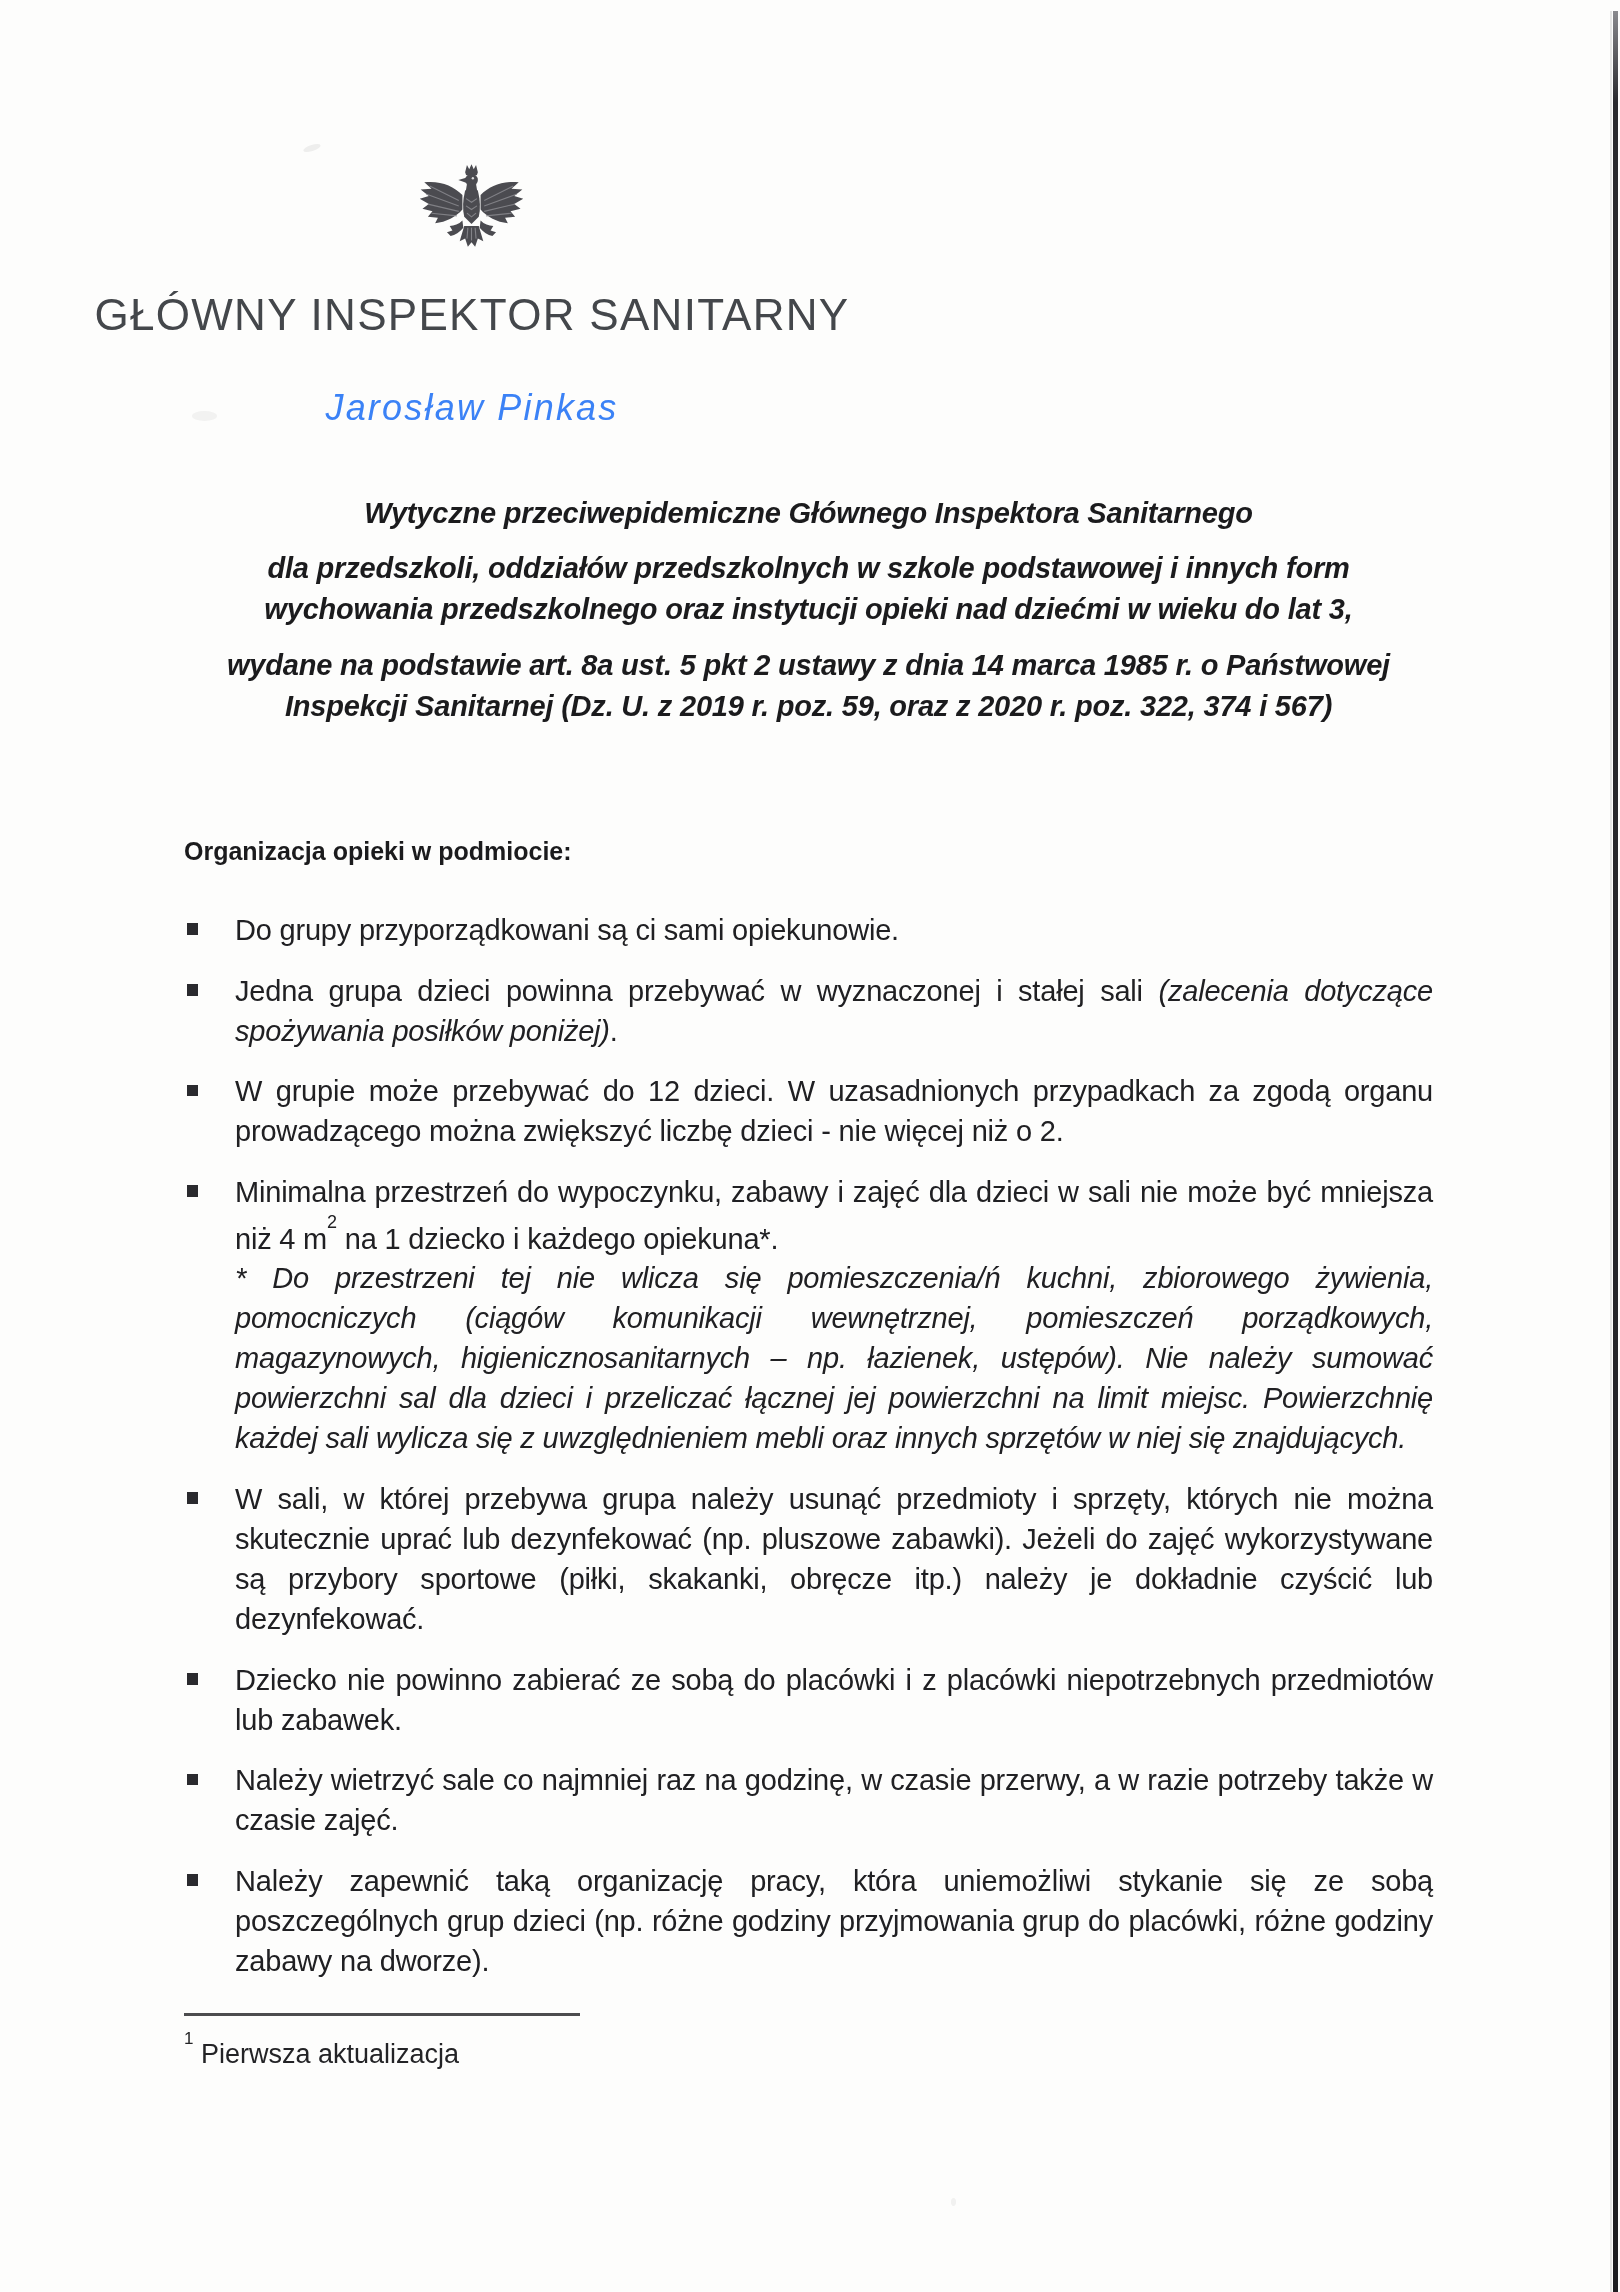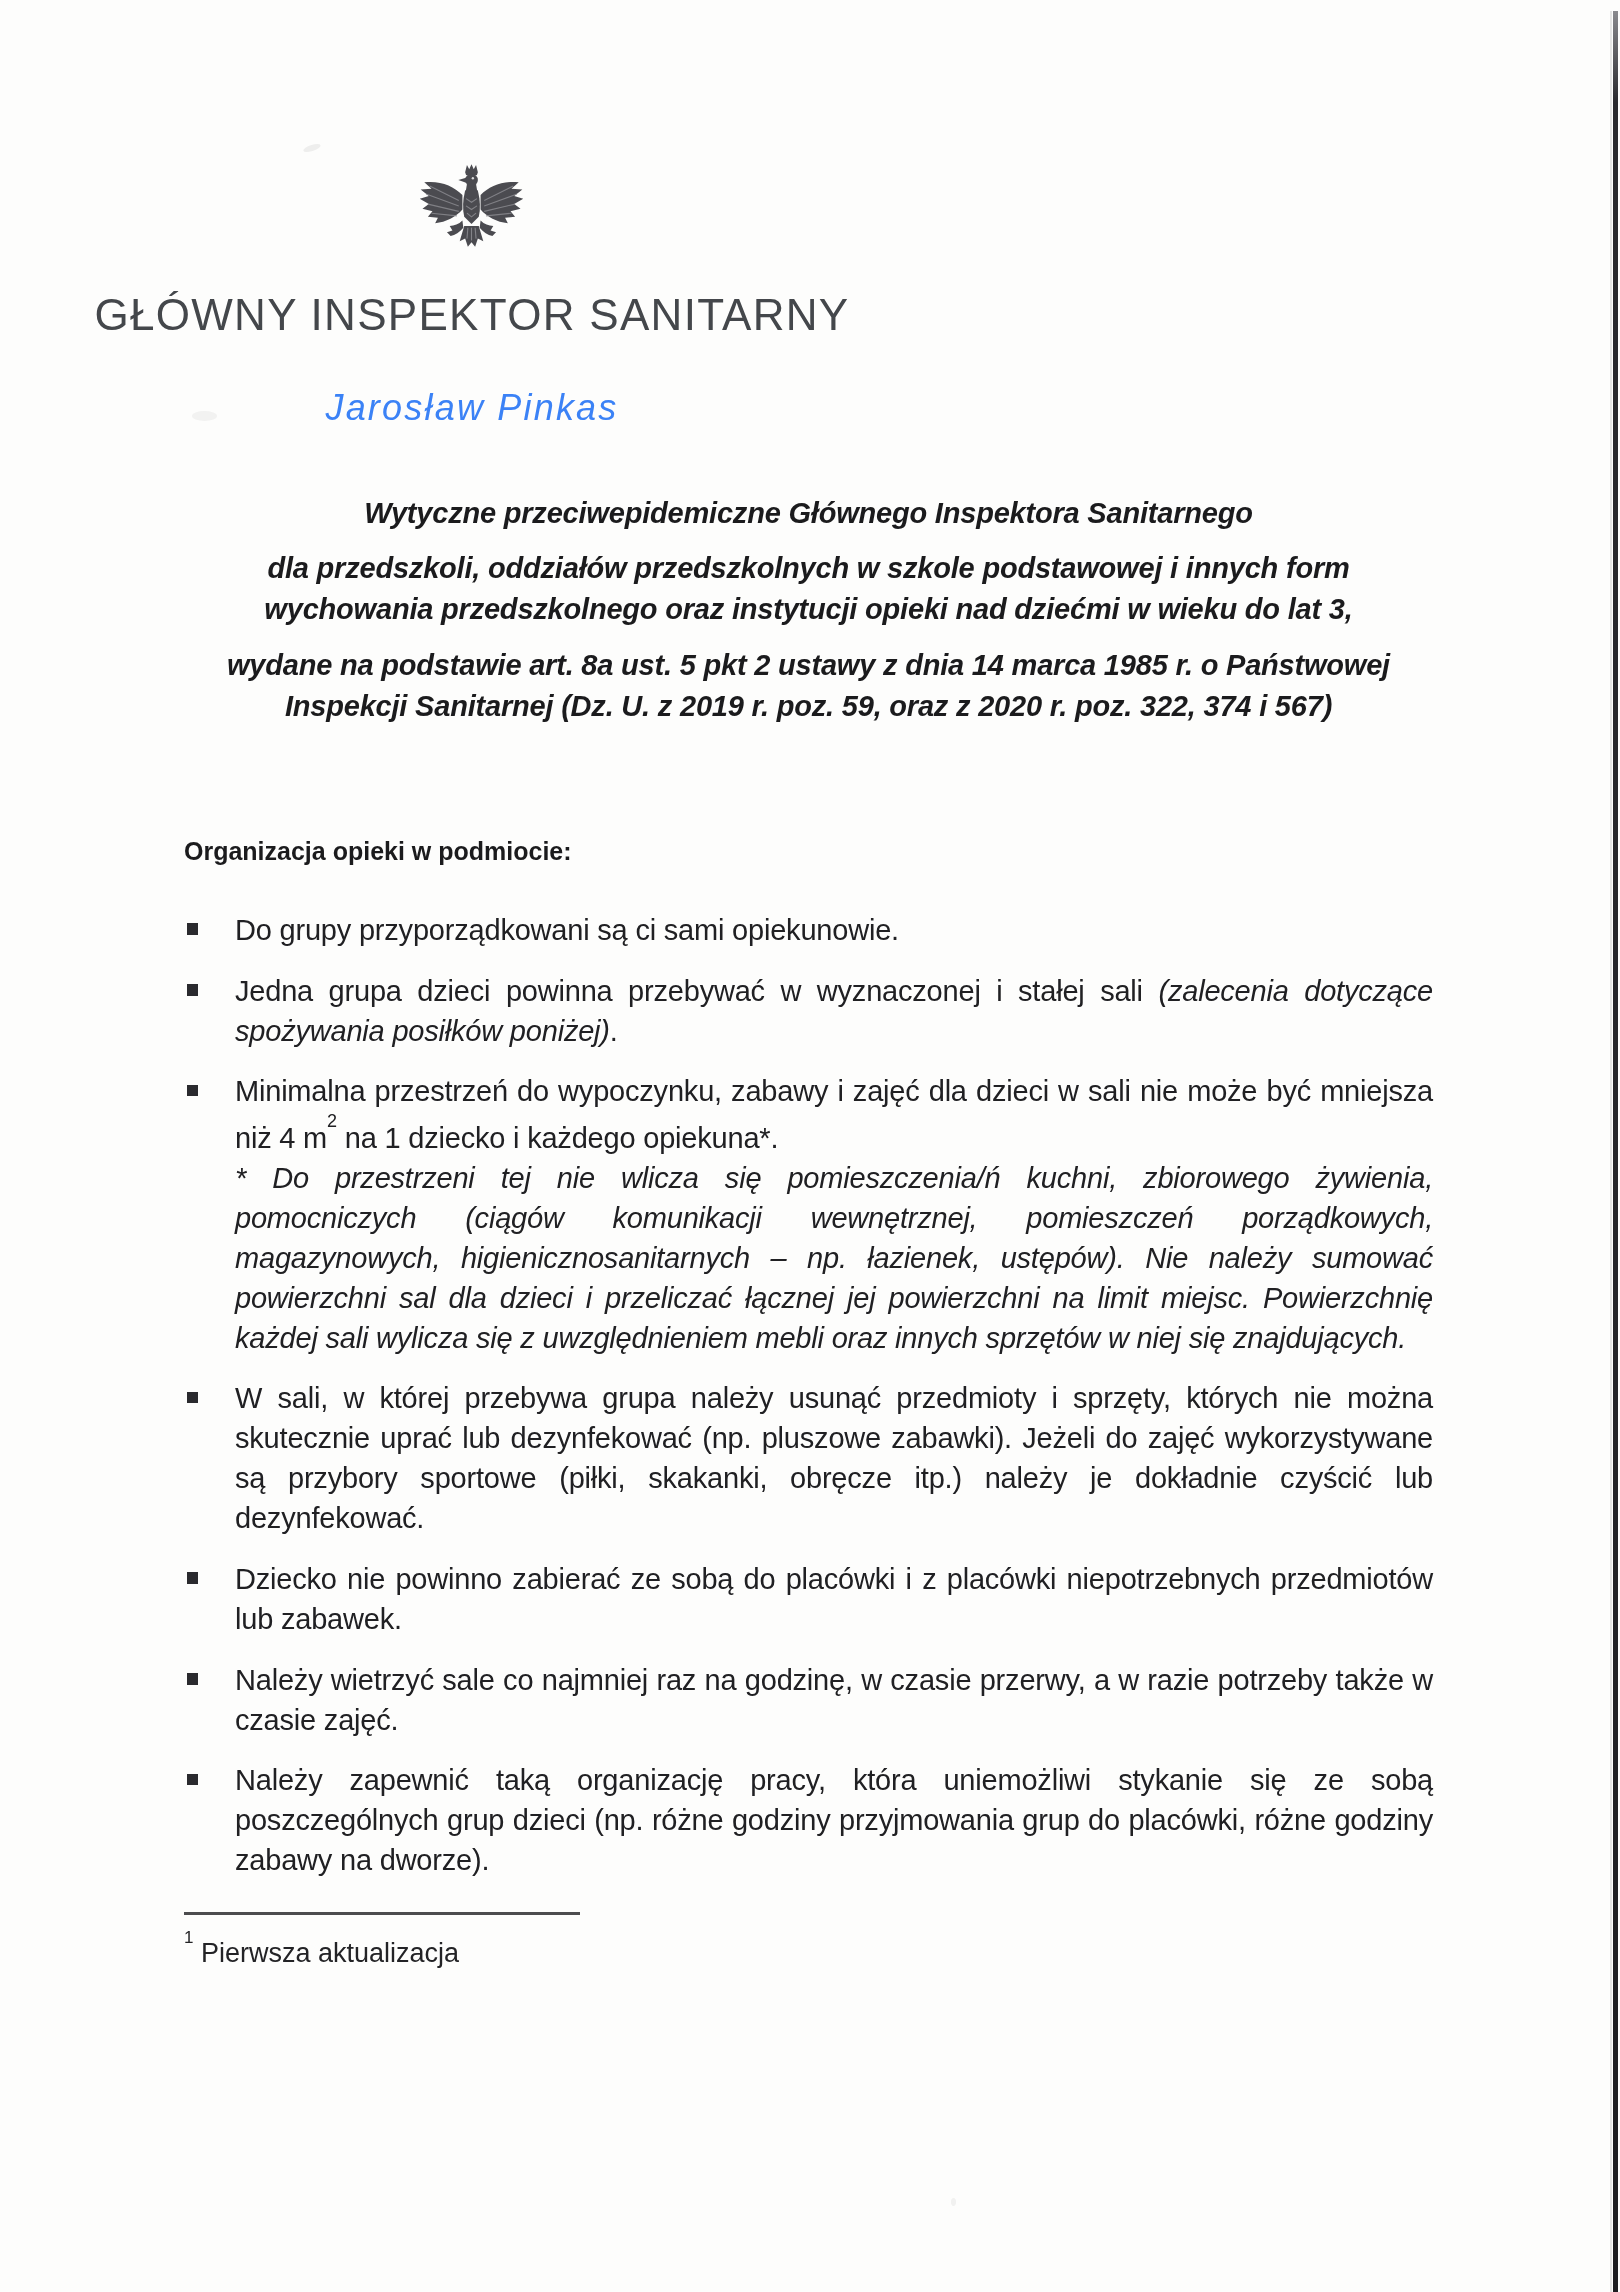--- a/index.html
+++ b/index.html
@@ -202,20 +202,24 @@
       <li>
         <span class="marker"></span>
         <span>Do grupy przyporządkowani są ci sami opiekunowie.</span>
       </li>
 
       <li>
         <span class="marker"></span>
         <span>Jedna grupa dzieci powinna przebywać w wyznaczonej i stałej sali </span><span class="it">(zalecenia dotyczące spożywania posiłków poniżej)</span><span>.</span>
       </li>
 
+      <li>
+        <span class="marker"></span>
+        <span>W grupie może przebywać do 12 dzieci. W uzasadnionych przypadkach za zgodą organu prowadzącego można zwiększyć liczbę dzieci - nie więcej niż o 2.</span>
+      </li>
 
       <li>
         <span class="marker"></span>
         <span>Minimalna przestrzeń do wypoczynku, zabawy i zajęć dla dzieci w sali nie może być mniejsza niż 4 m</span><sup class="unit">2</sup><span> na 1 dziecko i każdego opiekuna*.</span>
         <p class="note">* Do przestrzeni tej nie wlicza się pomieszczenia/ń kuchni, zbiorowego żywienia, pomocniczych (ciągów komunikacji wewnętrznej, pomieszczeń porządkowych, magazynowych, higienicznosanitarnych – np. łazienek, ustępów). Nie należy sumować powierzchni sal dla dzieci i przeliczać łącznej jej powierzchni na limit miejsc. Powierzchnię każdej sali wylicza się z uwzględnieniem mebli oraz innych sprzętów w niej się znajdujących.</p>
       </li>
 
       <li>
         <span class="marker"></span>
         <span>W sali, w której przebywa grupa należy usunąć przedmioty i sprzęty, których nie można skutecznie uprać lub dezynfekować (np. pluszowe zabawki). Jeżeli do zajęć wykorzystywane są przybory sportowe (piłki, skakanki, obręcze itp.) należy je dokładnie czyścić lub dezynfekować.</span>

